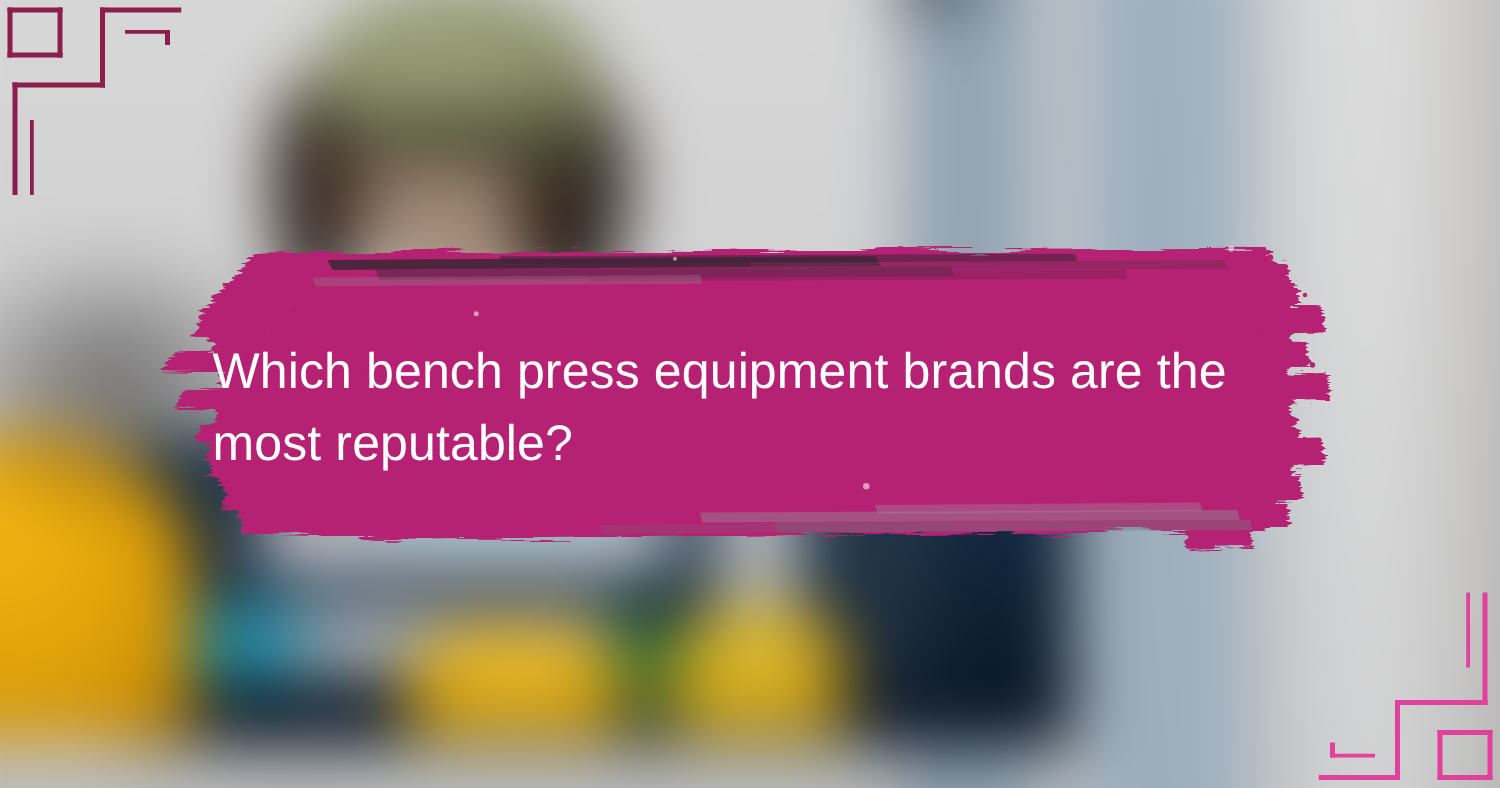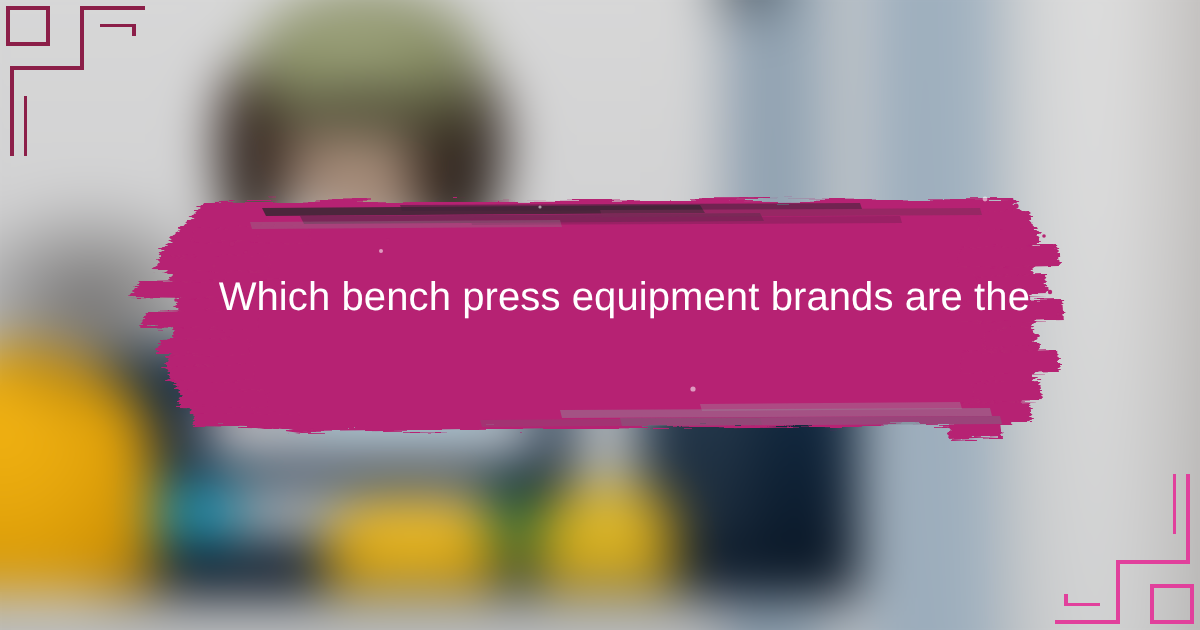--- a/index.html
+++ b/index.html
@@ -140,21 +140,21 @@
     background:radial-gradient(ellipse at 50% 60%,rgba(40,50,58,.8),rgba(40,50,58,0) 72%);
   }
 
   
   .banner-wrap{position:absolute;left:0;top:0;width:1200px;height:630px;}
   .banner-svg{position:absolute;left:0;top:0;}
 
   
   .headline{
     position:absolute;left:170px;top:268px;width:860px;
-    text-align:right;color:#ffffff;
+    text-align:left;color:#ffffff;
     font-size:40px;line-height:58px;font-weight:400;
     letter-spacing:.1px;
     text-rendering:geometricPrecision;
   }
   .headline .ln{display:block;}
 
   
   .orn{position:absolute;}
   .orn span{position:absolute;display:block;}
   
@@ -275,20 +275,21 @@
       <circle cx="381" cy="251" r="2"></circle>
       <circle cx="985" cy="199" r="2.4"></circle>
       <circle cx="693" cy="389" r="2.6"></circle>
       <circle cx="540" cy="207" r="1.6"></circle>
     </g>
   </svg>
   </div>
 
   <div class="headline">
     <span class="ln">Which bench press equipment brands are the</span>
+    <span class="ln">most reputable?</span>
   </div>
 
   <div class="orn" id="orn-tl">
 
     <span style="left:6px;  top:6px;   width:44px; height:4px;"></span>
     <span style="left:6px;  top:6px;   width:4px;  height:40px;"></span>
     <span style="left:46px; top:6px;   width:4px;  height:40px;"></span>
     <span style="left:6px;  top:42px;  width:44px; height:4px;"></span>
 
     <span style="left:80px; top:6px;  width:65px; height:4px;"></span>

